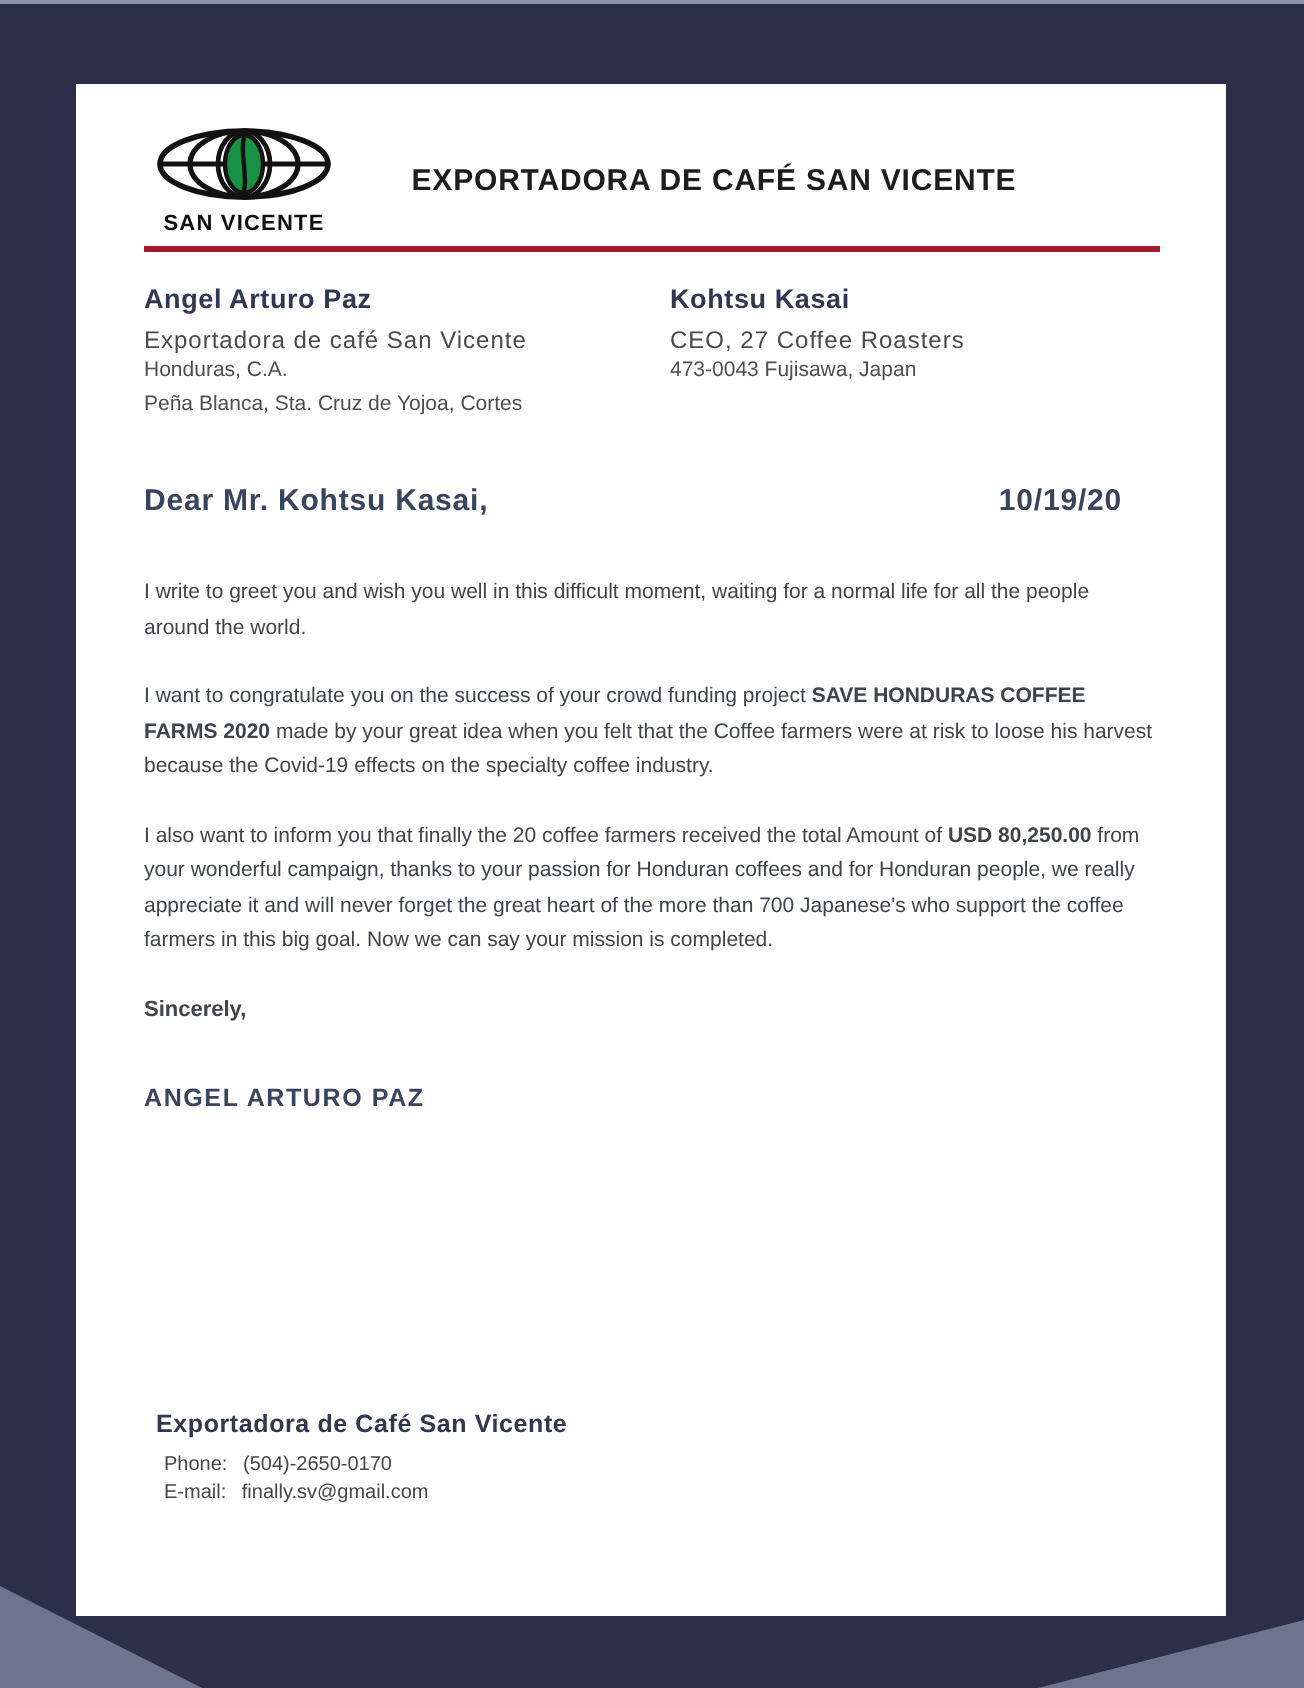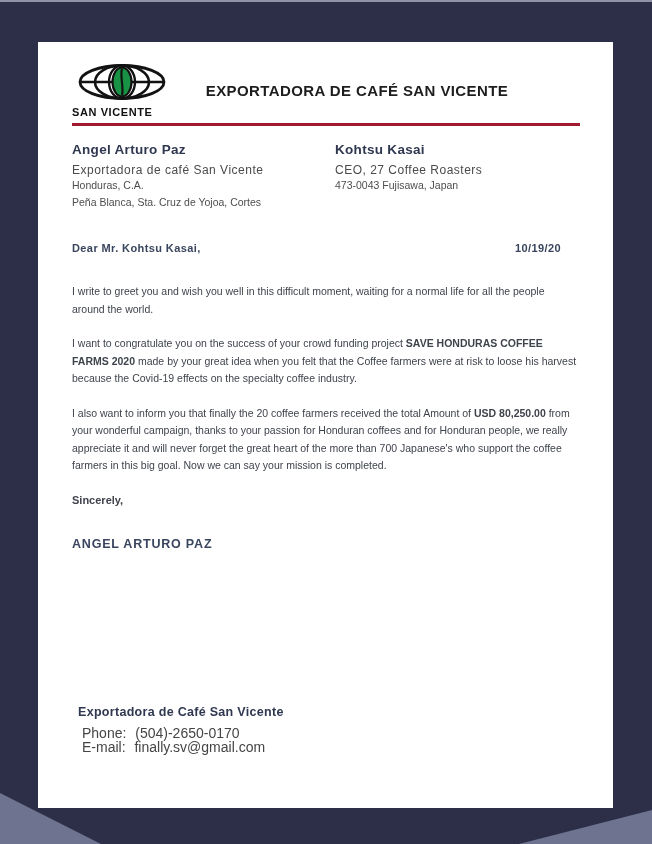--- a/index.html
+++ b/index.html
@@ -21,21 +21,21 @@
     width: 575px; height: 766px;
     background: #ffffff;
   }
   .content { padding: 0 33px 0 34px; }
 
   
   .header-row {
     display: flex; align-items: center;
     margin-top: 16px; height: 64px;
   }
-  .logo-block { width: 100px; flex-shrink: 0; }
+  .logo-block { width: 100px; flex-shrink: 0; text-align: center; }
   .logo-block svg { display: block; margin: 0 auto; }
   .logo-text {
     font-size: 11px; font-weight: 700; letter-spacing: 0.6px;
     color: #101010; margin-top: 3px; white-space: nowrap;
   }
   .title-wrap { flex: 1; text-align: center; padding-right: 38px; }
   .page-title {
     font-size: 15px; font-weight: 700; letter-spacing: 0.4px;
     color: #1d1d1d; white-space: nowrap;
   }
@@ -55,21 +55,21 @@
   }
   .addr-line { font-size: 10.5px; color: #4E4E4E; line-height: 14px; }
   .addr-line.first { margin-top: 3px; }
 
   
   .salutation-row {
     display: flex; justify-content: space-between; align-items: baseline;
     margin-top: 33px;
   }
   .salutation, .letter-date {
-    font-size: 11px; font-weight: 700; color: #39455E; letter-spacing: 0.4px;
+    font-size: 15px; font-weight: 700; color: #39455E; letter-spacing: 0.4px;
   }
   .letter-date { margin-right: 19px; }
 
   
   .letter-body { margin-top: 29px; }
   .para {
     font-size: 10.5px; color: #3F434C; line-height: 17.5px;
     margin-bottom: 17px;
   }
   .seg-bold { font-weight: 700; }
@@ -78,21 +78,21 @@
     font-size: 12.5px; font-weight: 700; color: #39455E;
     letter-spacing: 0.8px; margin-top: 31px;
   }
 
   
   .footer { position: absolute; left: 40px; top: 663px; }
   .footer-company {
     font-size: 12.5px; font-weight: 700; color: #2F3850; letter-spacing: 0.3px;
   }
   .footer-line {
-    font-size: 14px; color: #454545; line-height: 14px; margin-left: 4px;
+    font-size: 10px; color: #454545; line-height: 14px; margin-left: 4px;
   }
   .footer-line.first { margin-top: 7px; }
   .footer-label { display: inline-block; margin-right: 5px; }
 
   
   .tri-left {
     position: absolute; left: 0; top: 793px;
     width: 101px; height: 51px; background: #6E7390;
     clip-path: polygon(0 0, 100% 100%, 0 100%);
   }

